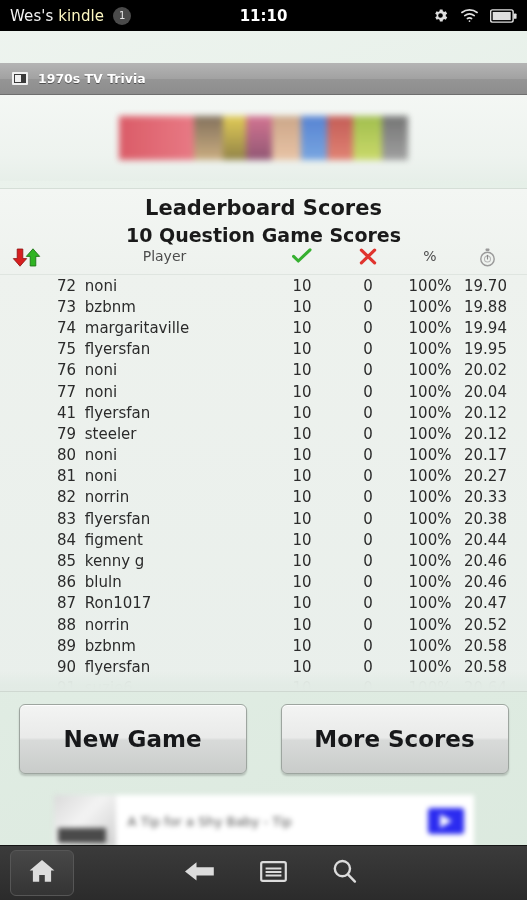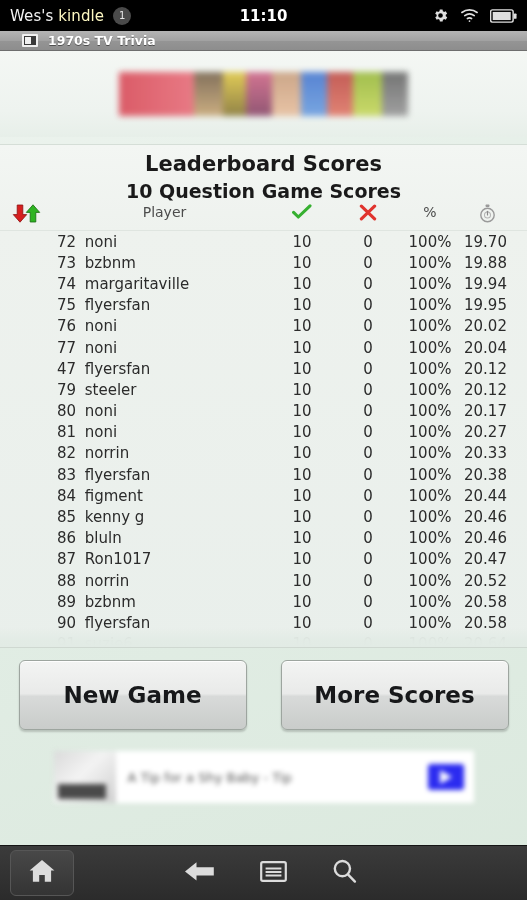--- a/index.html
+++ b/index.html
@@ -59,27 +59,28 @@
     margin-left: auto;
     display: flex;
     align-items: center;
     gap: 11px;
     z-index: 2;
   }
   .status-icons svg { display: block; }
 
   
   .titlebar {
-    height: 20px;
+    height: 32px;
     background: linear-gradient(to bottom, #b4b4b4 0%, #a2a2a2 50%, #959595 51%, #8d8d8d 100%);
     border-bottom: 1px solid #6e6e6e;
     display: flex;
     align-items: center;
-    padding: 0 22px;
+    padding: 0 12px;
     box-sizing: border-box;
+    margin-top: 32px;
   }
   .app-icon {
     width: 16px; height: 13px;
     border: 2px solid #f0f0f0;
     background: #3a3a3a;
     border-radius: 1px;
     position: relative;
     box-sizing: border-box;
     flex: none;
   }
@@ -462,21 +463,21 @@
         <div class="row">
           <div class="cell-rank-name"><span class="rk">77</span> <span>noni</span></div>
           <div class="r-right">
             <div class="r-ok">10</div>
             <div class="r-no">0</div>
             <div class="r-pct">100%</div>
             <div class="r-time">20.04</div>
           </div>
         </div>
         <div class="row">
-          <div class="cell-rank-name"><span class="rk">47</span> <span>flyersfan</span></div>
+          <div class="cell-rank-name"><span class="rk">41</span> <span>flyersfan</span></div>
           <div class="r-right">
             <div class="r-ok">10</div>
             <div class="r-no">0</div>
             <div class="r-pct">100%</div>
             <div class="r-time">20.12</div>
           </div>
         </div>
         <div class="row">
           <div class="cell-rank-name"><span class="rk">79</span> <span>steeler</span></div>
           <div class="r-right">

